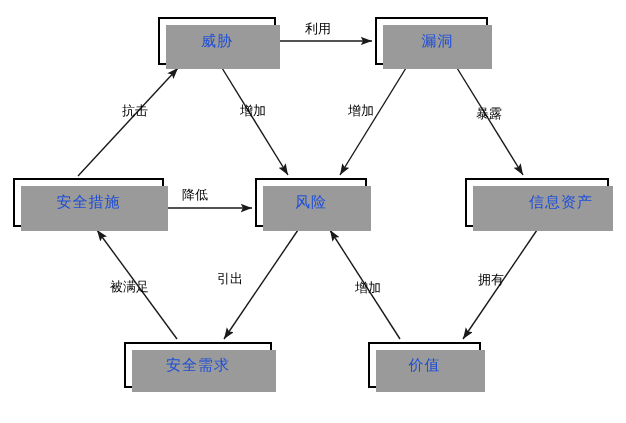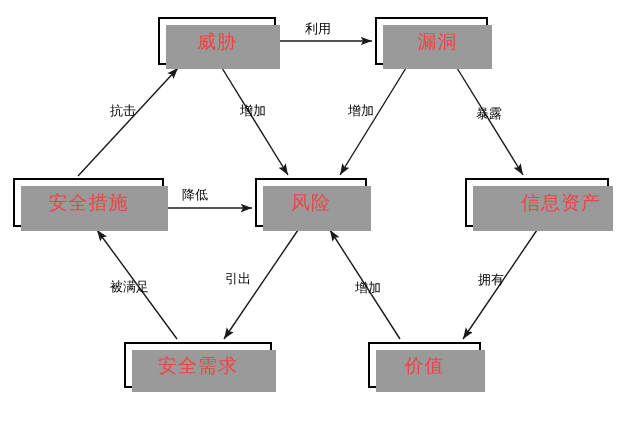--- a/index.html
+++ b/index.html
@@ -39,23 +39,23 @@
     content: "";
     position: absolute;
     left: 6px;
     top: 6px;
     width: 100%;
     height: 100%;
     background: #9a9a9a;
     z-index: -1;
   }
   .node-label {
-    font-size: 19px;
+    font-size: 15px;
     line-height: 1;
-    color: #ef4444;
+    color: #1d4ed8;
     letter-spacing: 1px;
     font-weight: 400;
     white-space: nowrap;
     font-family: "DejaVu Sans", "Liberation Sans", sans-serif;
     text-align: center;
   }
   .edge-label {
     position: absolute;
     font-size: 13px;
     line-height: 1;
@@ -107,23 +107,23 @@
     <span class="node-label">信息资产</span>
   </div>
   <div class="node" style="left: 124px; top: 342px; width: 148px; height: 46px;">
     <span class="node-label">安全需求</span>
   </div>
   <div class="node" style="left: 368px; top: 342px; width: 113px; height: 46px;">
     <span class="node-label">价值</span>
   </div>
 
   <span class="edge-label" style="left: 305px; top: 22px;">利用</span>
-  <span class="edge-label" style="left: 110px; top: 104px;">抗击</span>
+  <span class="edge-label" style="left: 122px; top: 104px;">抗击</span>
   <span class="edge-label" style="left: 240px; top: 104px;">增加</span>
   <span class="edge-label" style="left: 348px; top: 104px;">增加</span>
   <span class="edge-label" style="left: 476px; top: 107px; text-align: right;">暴露</span>
   <span class="edge-label" style="left: 182px; top: 188px;">降低</span>
   <span class="edge-label" style="left: 110px; top: 280px;">被满足</span>
-  <span class="edge-label" style="left: 225px; top: 272px; text-align: right;">引出</span>
+  <span class="edge-label" style="left: 217px; top: 272px; text-align: right;">引出</span>
   <span class="edge-label" style="left: 355px; top: 281px;">增加</span>
   <span class="edge-label" style="left: 478px; top: 273px;">拥有</span>
 
 </div>
 
 </body></html>

